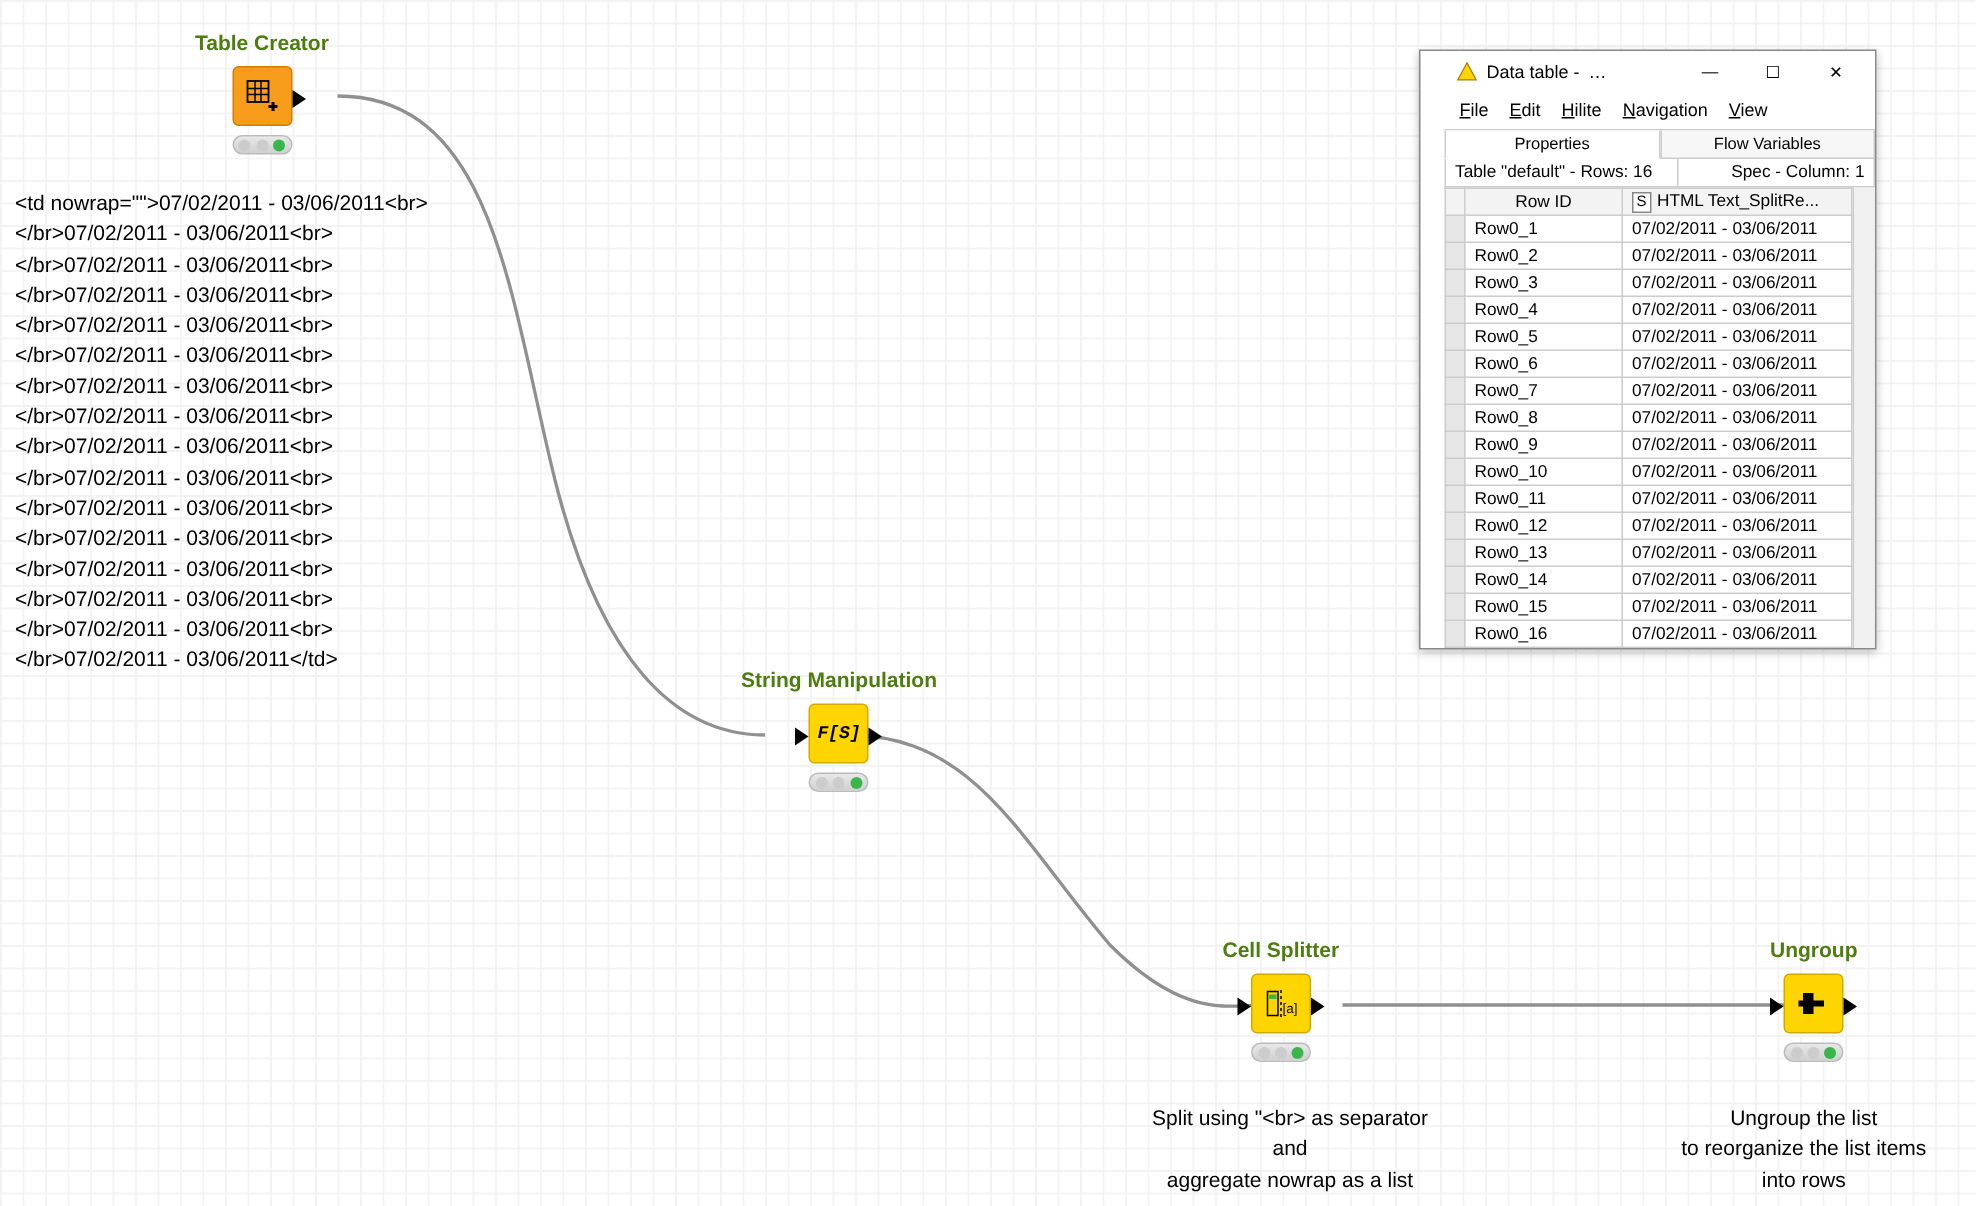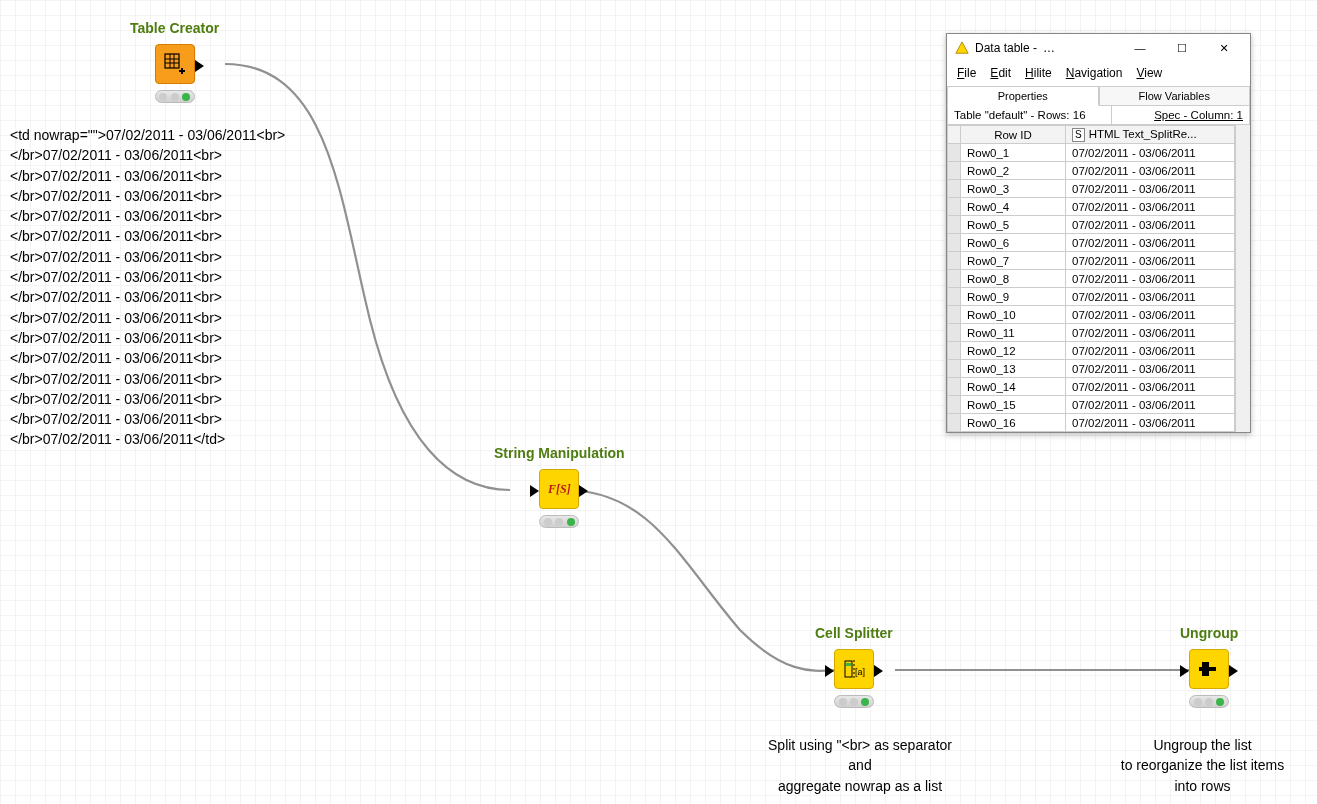--- a/index.html
+++ b/index.html
@@ -89,20 +89,21 @@
   
   .win {
     position: absolute;
     left: 946px;
     top: 33px;
     width: 305px;
     background: #fff;
     border: 1px solid #888;
     box-shadow: 0 2px 6px rgba(0,0,0,0.25);
     font-size: 12px;
+    padding-left: 16px;
   }
   .win-titlebar {
     height: 28px;
     display: flex;
     align-items: center;
     padding: 0 8px;
     gap: 6px;
     background: #fff;
   }
   .win-ico {
@@ -144,21 +145,21 @@
     border-bottom: 1px solid #fff;
   }
   .infobar {
     display: flex;
     font-size: 11.5px;
     border: 1px solid #ccc;
     border-top: none;
   }
   .infobar div { padding: 3px 6px; }
   .infobar .left { flex: 1.2; border-right: 1px solid #ccc;}
-  .infobar .right { flex: 1; text-align: right; text-decoration: underline;}
+  .infobar .right { flex: 1; text-align: right;}
   .tbl {
     border-collapse: collapse;
     width: 100%;
     font-size: 11.5px;
   }
   .tbl th, .tbl td {
     border: 1px solid #ccc;
     padding: 1px 6px;
     text-align: left;
     height: 18px;
@@ -221,21 +222,21 @@
 &lt;/br&gt;07/02/2011 - 03/06/2011&lt;br&gt;
 &lt;/br&gt;07/02/2011 - 03/06/2011&lt;br&gt;
 &lt;/br&gt;07/02/2011 - 03/06/2011&lt;br&gt;
 &lt;/br&gt;07/02/2011 - 03/06/2011&lt;br&gt;
 &lt;/br&gt;07/02/2011 - 03/06/2011&lt;br&gt;
 &lt;/br&gt;07/02/2011 - 03/06/2011&lt;/td&gt;</div>
 
   <div class="node" style="left:454px; top:445px;margin-left:40px;">
     <div class="node-title">String Manipulation</div>
     <div class="node-icon yellow">
-      <span style="font-size:12px; font-family:Liberation Serif, serif; font-style:italic; font-weight:bold; color:#b91c1c;">F[S]</span>
+      <span style="font-size:12px; font-family:Liberation Mono, monospace; font-style:italic; font-weight:bold; color:#000000;">F[S]</span>
       <div class="port in"></div>
       <div class="port out"></div>
     </div>
     <div class="traffic">
         <span></span>
         <span></span>
         <span class="green"></span>
       </div>
   </div>
 

